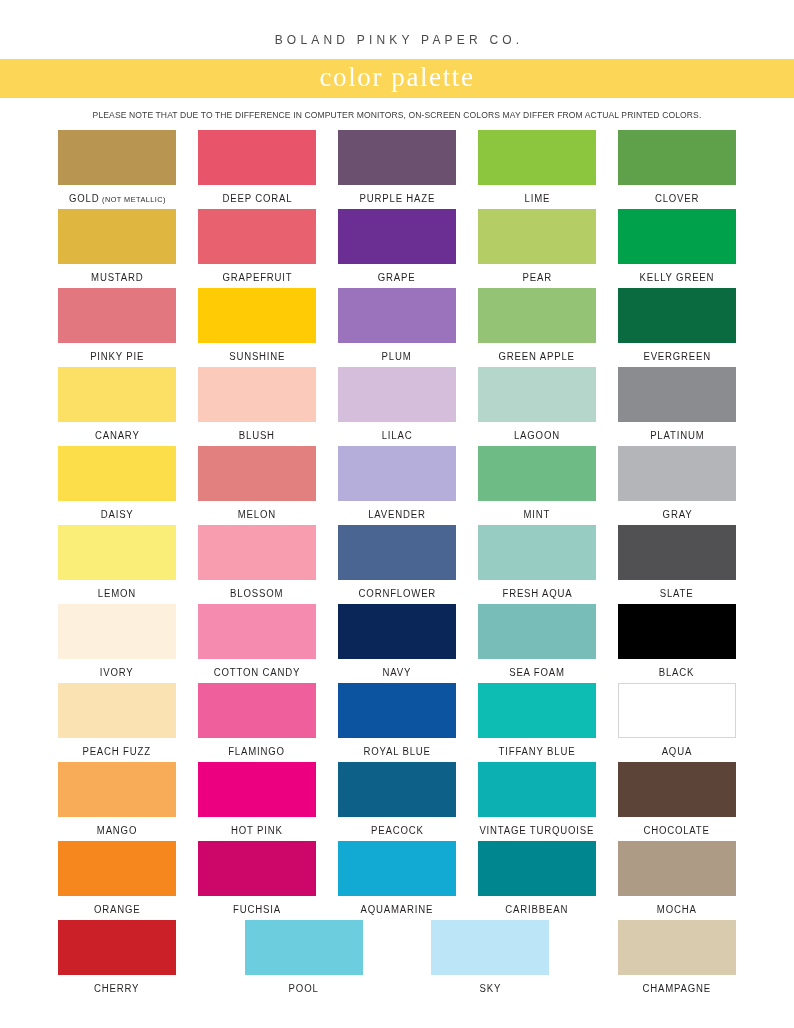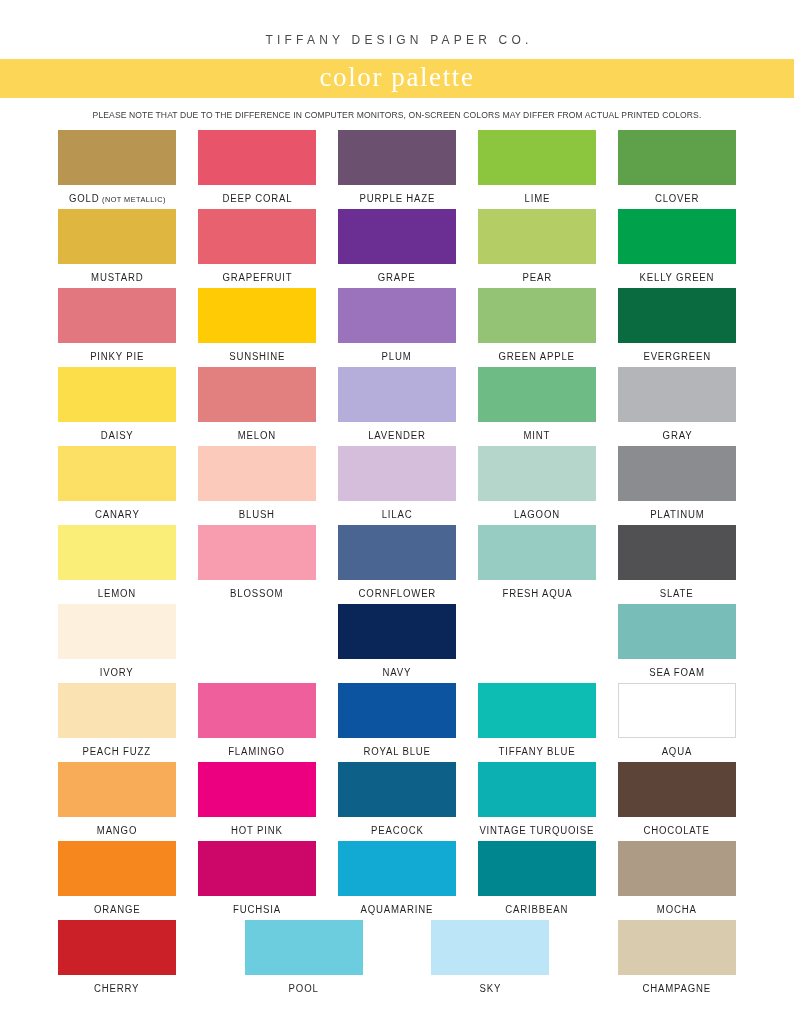--- a/index.html
+++ b/index.html
@@ -99,21 +99,21 @@
   .swatch-label .note {
     font-size: 7.6px;
     letter-spacing: 0.5px;
   }
 </style>
 </head>
 <body>
 
 <div class="page">
 
-  <div class="brand-line">TIFFANY DESIGN PAPER CO.</div>
+  <div class="brand-line">BOLAND PINKY PAPER CO.</div>
 
   <div class="title-banner">
     <span class="title-text">color palette</span>
   </div>
 
   <div class="disclaimer">PLEASE NOTE THAT DUE TO THE DIFFERENCE IN COMPUTER MONITORS, ON-SCREEN COLORS MAY DIFFER FROM ACTUAL PRINTED COLORS.</div>
 
   <div class="palette-grid" id="palette-grid">
       <div class="palette-row">
         <div class="swatch-cell">
@@ -176,20 +176,42 @@
           <div class="swatch-chip" style="background-color: rgb(148, 195, 117);"></div>
           <div class="swatch-label">GREEN APPLE</div>
         </div>
         <div class="swatch-cell">
           <div class="swatch-chip" style="background-color: rgb(10, 107, 65);"></div>
           <div class="swatch-label">EVERGREEN</div>
         </div>
       </div>
       <div class="palette-row">
         <div class="swatch-cell">
+          <div class="swatch-chip" style="background-color: rgb(251, 224, 101);"></div>
+          <div class="swatch-label">CANARY</div>
+        </div>
+        <div class="swatch-cell">
+          <div class="swatch-chip" style="background-color: rgb(251, 202, 187);"></div>
+          <div class="swatch-label">BLUSH</div>
+        </div>
+        <div class="swatch-cell">
+          <div class="swatch-chip" style="background-color: rgb(212, 190, 220);"></div>
+          <div class="swatch-label">LILAC</div>
+        </div>
+        <div class="swatch-cell">
+          <div class="swatch-chip" style="background-color: rgb(180, 214, 203);"></div>
+          <div class="swatch-label">LAGOON</div>
+        </div>
+        <div class="swatch-cell">
+          <div class="swatch-chip" style="background-color: rgb(139, 140, 143);"></div>
+          <div class="swatch-label">PLATINUM</div>
+        </div>
+      </div>
+      <div class="palette-row">
+        <div class="swatch-cell">
           <div class="swatch-chip" style="background-color: rgb(252, 222, 74);"></div>
           <div class="swatch-label">DAISY</div>
         </div>
         <div class="swatch-cell">
           <div class="swatch-chip" style="background-color: rgb(226, 128, 128);"></div>
           <div class="swatch-label">MELON</div>
         </div>
         <div class="swatch-cell">
           <div class="swatch-chip" style="background-color: rgb(182, 174, 218);"></div>
           <div class="swatch-label">LAVENDER</div>
@@ -198,42 +220,20 @@
           <div class="swatch-chip" style="background-color: rgb(111, 187, 134);"></div>
           <div class="swatch-label">MINT</div>
         </div>
         <div class="swatch-cell">
           <div class="swatch-chip" style="background-color: rgb(180, 181, 184);"></div>
           <div class="swatch-label">GRAY</div>
         </div>
       </div>
       <div class="palette-row">
         <div class="swatch-cell">
-          <div class="swatch-chip" style="background-color: rgb(251, 224, 101);"></div>
-          <div class="swatch-label">CANARY</div>
-        </div>
-        <div class="swatch-cell">
-          <div class="swatch-chip" style="background-color: rgb(251, 202, 187);"></div>
-          <div class="swatch-label">BLUSH</div>
-        </div>
-        <div class="swatch-cell">
-          <div class="swatch-chip" style="background-color: rgb(212, 190, 220);"></div>
-          <div class="swatch-label">LILAC</div>
-        </div>
-        <div class="swatch-cell">
-          <div class="swatch-chip" style="background-color: rgb(180, 214, 203);"></div>
-          <div class="swatch-label">LAGOON</div>
-        </div>
-        <div class="swatch-cell">
-          <div class="swatch-chip" style="background-color: rgb(139, 140, 143);"></div>
-          <div class="swatch-label">PLATINUM</div>
-        </div>
-      </div>
-      <div class="palette-row">
-        <div class="swatch-cell">
           <div class="swatch-chip" style="background-color: rgb(250, 238, 120);"></div>
           <div class="swatch-label">LEMON</div>
         </div>
         <div class="swatch-cell">
           <div class="swatch-chip" style="background-color: rgb(247, 157, 175);"></div>
           <div class="swatch-label">BLOSSOM</div>
         </div>
         <div class="swatch-cell">
           <div class="swatch-chip" style="background-color: rgb(74, 101, 145);"></div>
           <div class="swatch-label">CORNFLOWER</div>
@@ -246,27 +246,35 @@
           <div class="swatch-chip" style="background-color: rgb(81, 81, 83);"></div>
           <div class="swatch-label">SLATE</div>
         </div>
       </div>
       <div class="palette-row">
         <div class="swatch-cell">
           <div class="swatch-chip" style="background-color: rgb(253, 241, 221);"></div>
           <div class="swatch-label">IVORY</div>
         </div>
         <div class="swatch-cell">
+          <div class="swatch-chip" style="background-color: rgb(245, 140, 175);"></div>
+          <div class="swatch-label">COTTON CANDY</div>
+        </div>
+        <div class="swatch-cell">
           <div class="swatch-chip" style="background-color: rgb(10, 37, 88);"></div>
           <div class="swatch-label">NAVY</div>
         </div>
         <div class="swatch-cell">
           <div class="swatch-chip" style="background-color: rgb(120, 189, 183);"></div>
           <div class="swatch-label">SEA FOAM</div>
         </div>
+        <div class="swatch-cell">
+          <div class="swatch-chip" style="background-color: rgb(0, 0, 0);"></div>
+          <div class="swatch-label">BLACK</div>
+        </div>
       </div>
       <div class="palette-row">
         <div class="swatch-cell">
           <div class="swatch-chip" style="background-color: rgb(250, 226, 179);"></div>
           <div class="swatch-label">PEACH FUZZ</div>
         </div>
         <div class="swatch-cell">
           <div class="swatch-chip" style="background-color: rgb(239, 95, 156);"></div>
           <div class="swatch-label">FLAMINGO</div>
         </div>

